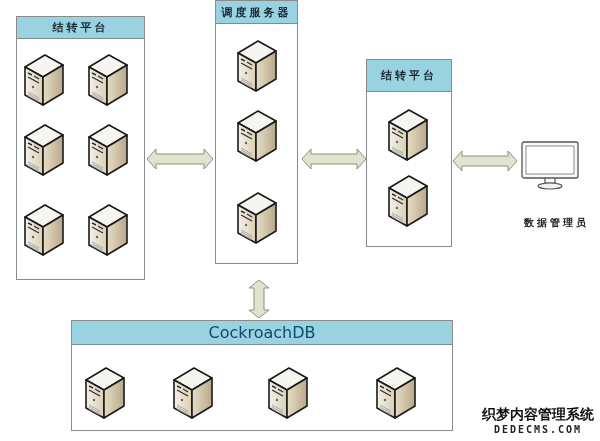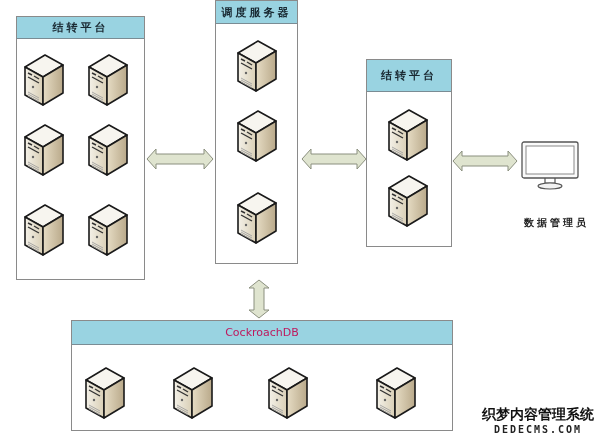--- a/index.html
+++ b/index.html
@@ -3,21 +3,21 @@
 <meta charset="utf-8">
 <style>
   html, body { margin:0; padding:0; background:#ffffff; }
   body { width:600px; height:441px; position:relative; overflow:hidden;
          font-family:"DejaVu Sans", sans-serif; }
   .box { position:absolute; border:1px solid #8a8a8a; background:#fff; box-sizing:border-box; }
   .box-header { position:absolute; left:0; right:0; top:0; background:#99d3e1;
                 border-bottom:1px solid #7a8c94; display:flex; align-items:center; justify-content:center;
                 font-family:"DejaVu Serif", serif; font-weight:bold; font-size:11px; color:#1a2a33;
                 letter-spacing:3px; box-sizing:border-box; }
-  .box-header.db { font-family:"DejaVu Sans", sans-serif; font-weight:normal; font-size:11px; letter-spacing:0; color:#be185d; }
+  .box-header.db { font-family:"DejaVu Sans", sans-serif; font-weight:normal; font-size:16px; letter-spacing:0; color:#0c4a6e; }
   .server { position:absolute; width:42px; height:54px; }
   .arrow { position:absolute; }
   .monitor { position:absolute; }
   .caption { position:absolute; font-family:"DejaVu Serif", serif; font-weight:bold; font-size:10px; color:#222; letter-spacing:3px; }
   .watermark { position:absolute; right:6px; bottom:6px; text-align:center; }
   .wm1 { font-family:"DejaVu Sans", sans-serif; font-weight:bold; font-size:14px; color:#111; letter-spacing:0; }
   .wm2 { font-family:"DejaVu Sans Mono", monospace; font-weight:bold; font-size:10px; color:#222; letter-spacing:2px; }
 </style>
 </head>
 <body>

